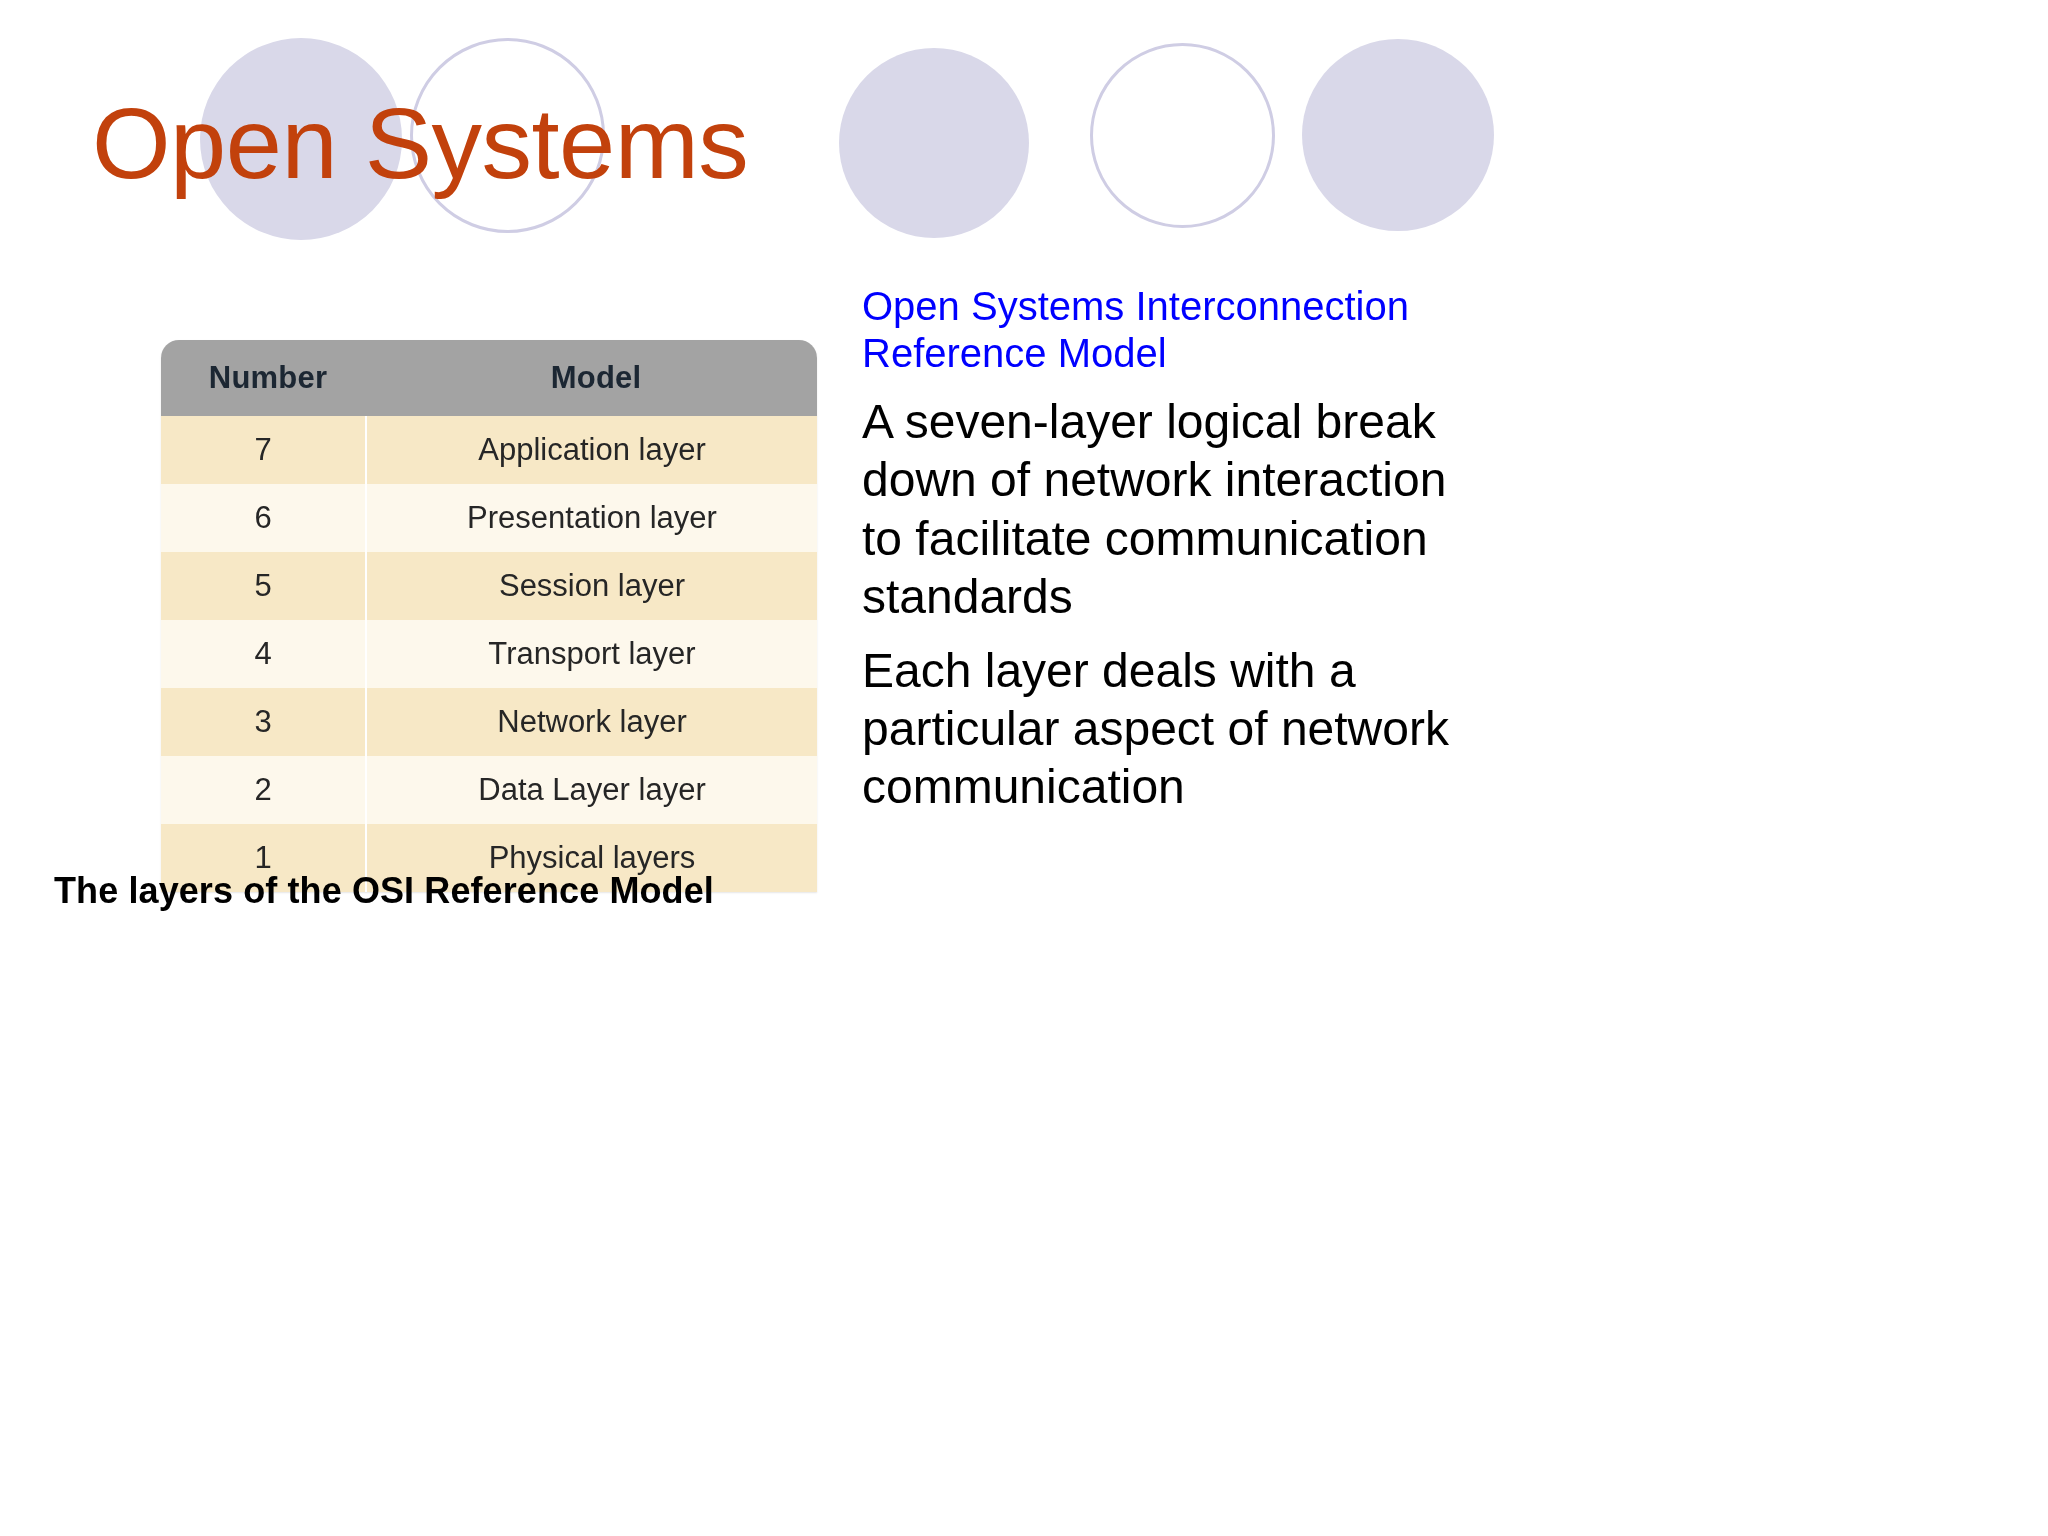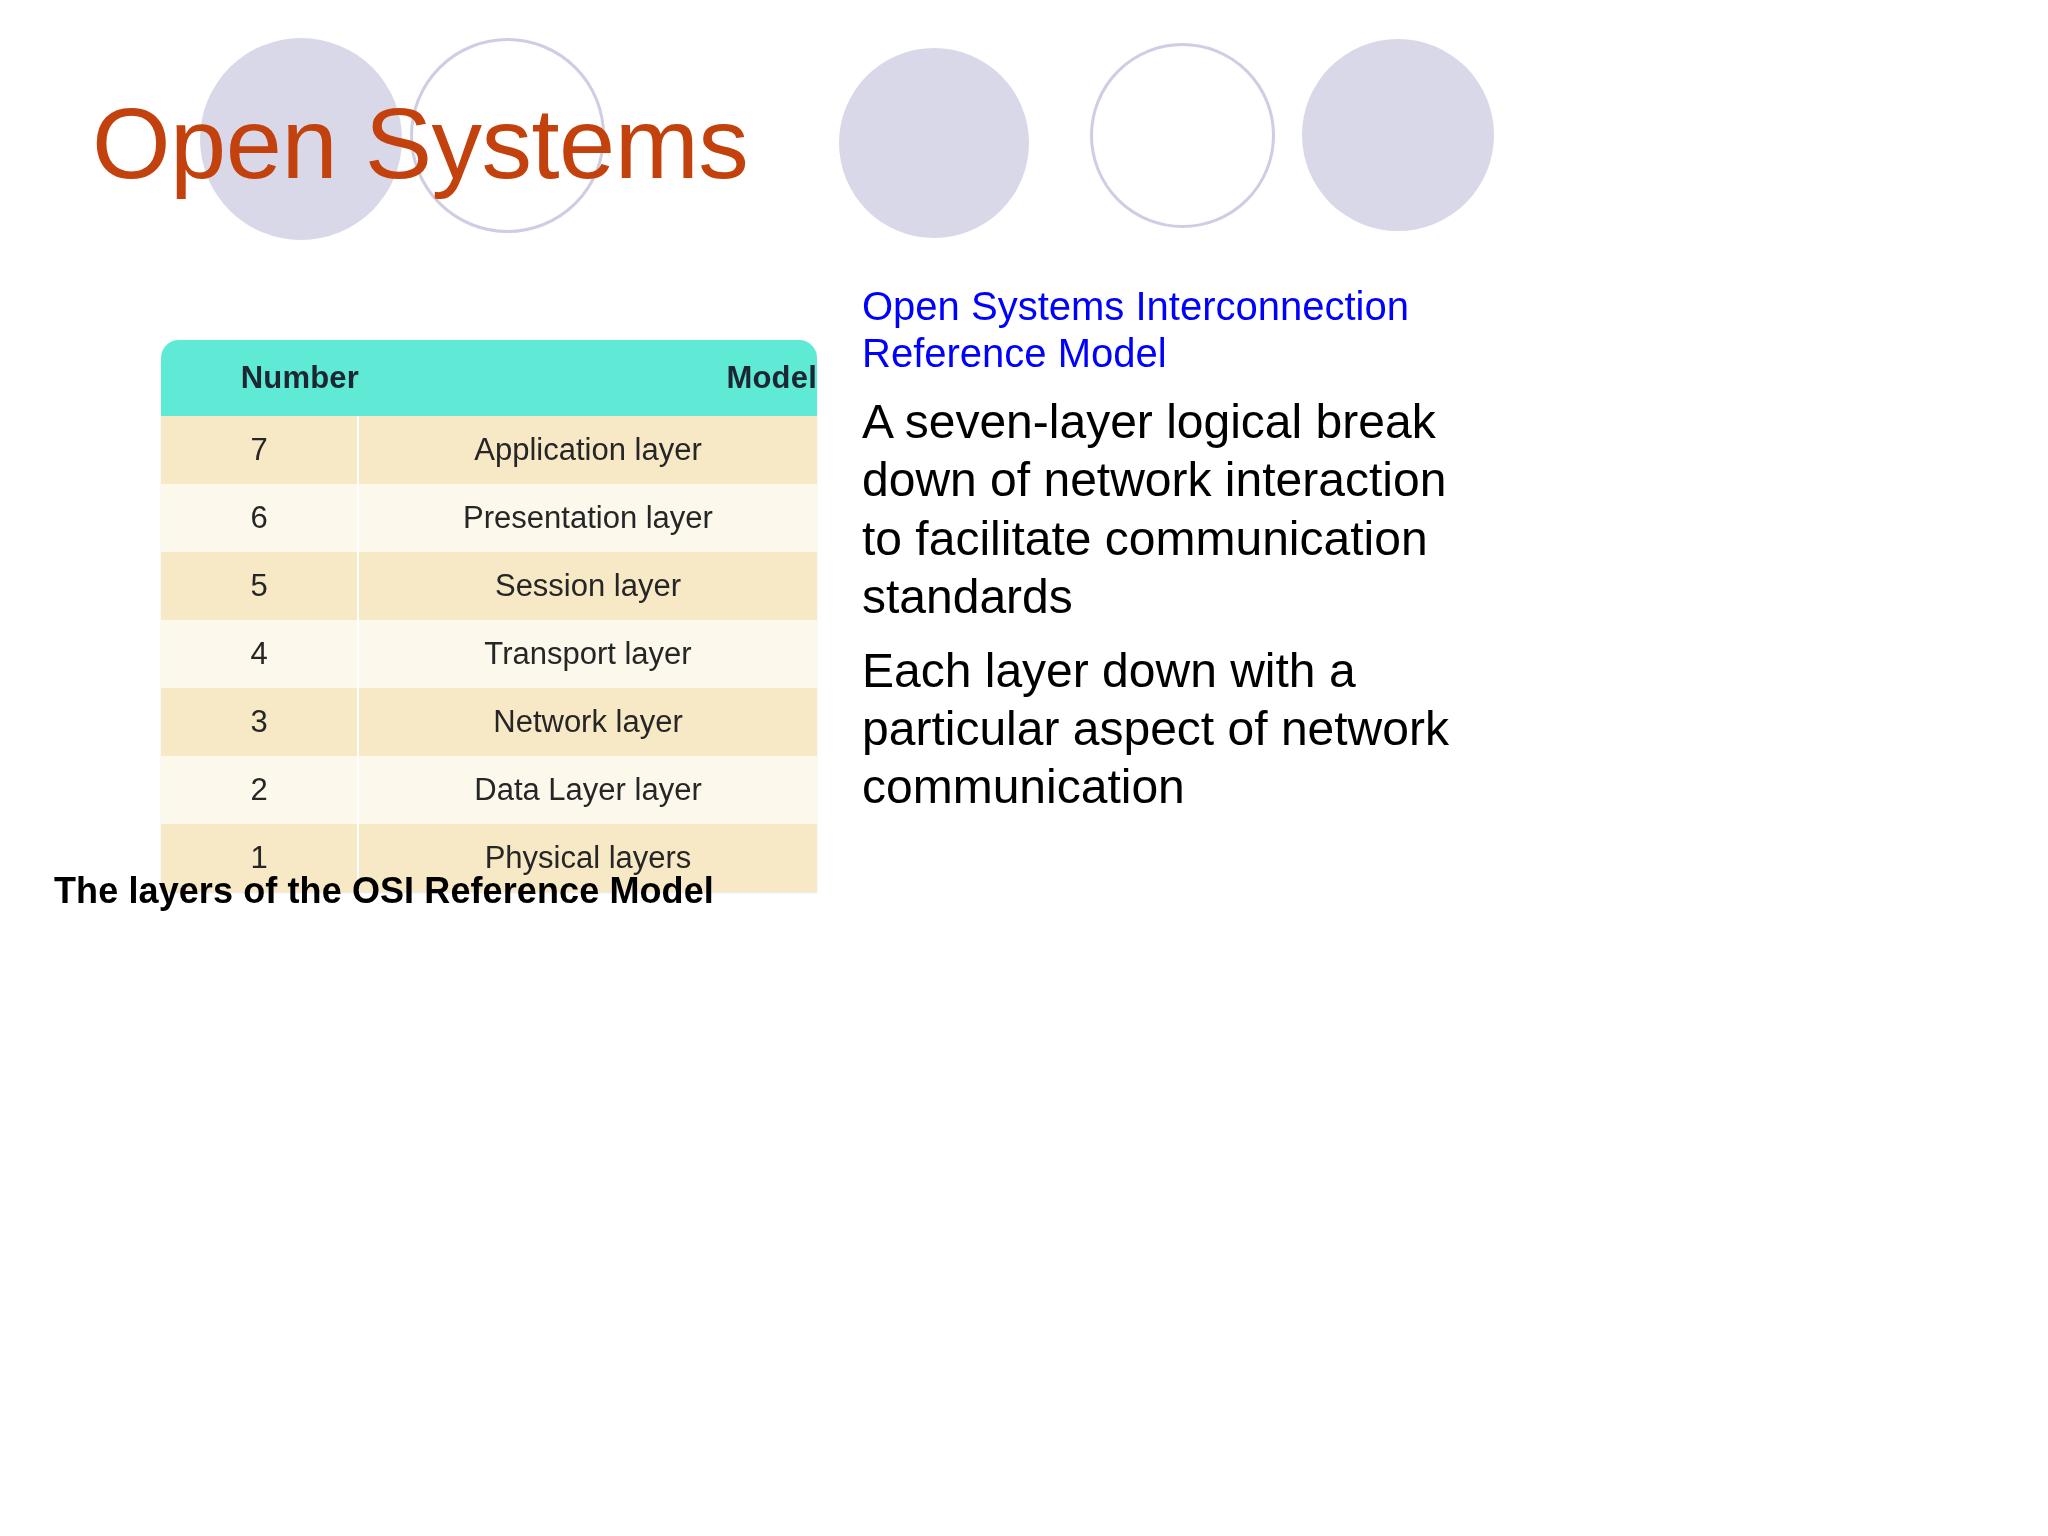--- a/index.html
+++ b/index.html
@@ -60,26 +60,26 @@
   #osi-table {
     width: 100%;
     border-collapse: separate;
     border-spacing: 0;
     table-layout: fixed;
     border-radius: 18px 18px 0 0;
     overflow: hidden;
     box-shadow: 0 1px 2px rgba(0,0,0,0.10);
   }
   #osi-table th {
-    background: #5eead4;
+    background: #a3a3a3;
     color: #1c2733;
     font-size: 31px;
     font-weight: 700;
-    padding: 20px 0 20px 0;
-    text-align: right;
+    padding: 20px 0 20px 8px;
+    text-align: center;
     letter-spacing: 0.2px;
   }
   #osi-table th.col-number { width: 198px; }
   #osi-table td {
     font-size: 31px;
     font-weight: 400;
     color: #262626;
     padding: 16px 0 16px 0;
     text-align: center;
     border-right: 2px solid #ffffff;
@@ -177,14 +177,14 @@
         </tr>
       </tbody>
   </table>
 </div>
 
 <div id="table-caption">The layers of the OSI Reference Model</div>
 
 <div id="right-col">
   <div id="osi-heading" style="color: rgb(0, 0, 255);">Open Systems Interconnection Reference Model</div>
   <p class="body-para">A seven-layer logical break down of network interaction to facilitate communication standards</p>
-  <p class="body-para">Each layer down with a particular aspect of network communication</p>
+  <p class="body-para">Each layer deals with a particular aspect of network communication</p>
 </div>
 
 </body></html>

